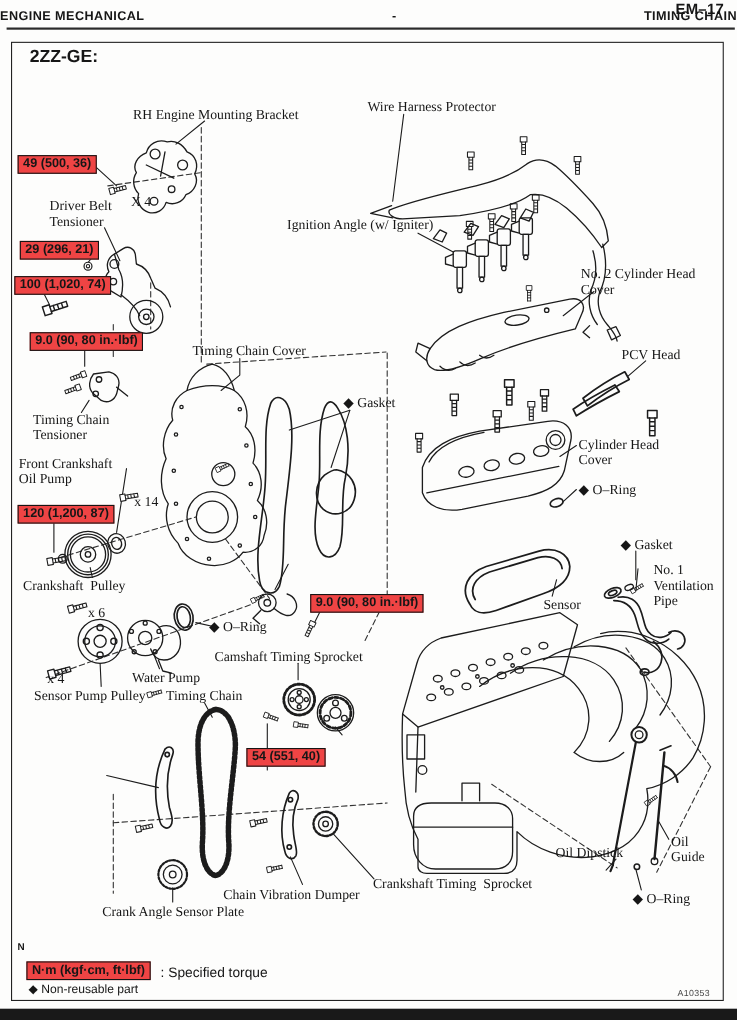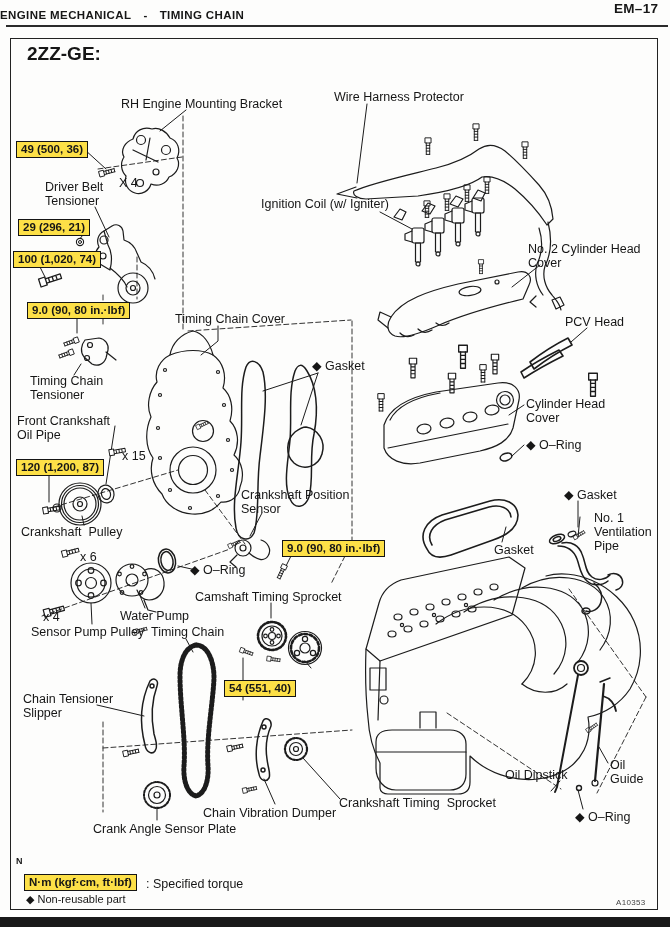--- a/index.html
+++ b/index.html
@@ -1,26 +1,26 @@
 <!DOCTYPE html>
 <html><head>
 <meta charset="utf-8">
 <style>
   html,body{margin:0;padding:0;background:#e8e8e8;}
   .page{position:relative;width:670px;height:927px;background:#fdfdfc;overflow:hidden;
         font-family:"Liberation Sans","DejaVu Sans",sans-serif;color:#161616;}
   .page-num{position:absolute;top:1px;left:614px;font-size:13.5px;font-weight:bold;letter-spacing:.3px;}
-  .header{position:absolute;top:9px;left:0;width:100%;display:flex;justify-content:flex-start;gap:12px;
+  .header{position:absolute;top:9px;left:0;width:100%;display:flex;justify-content:space-between;gap:12px;
           font-size:11.5px;font-weight:bold;letter-spacing:.4px;}
   .header-rule{position:absolute;top:25px;left:6px;width:662px;border-top:2.4px solid #2b2b2b;}
   .fig-border{position:absolute;left:10px;top:38px;width:646px;height:870px;border:1.9px solid #222;}
-  .engine-code{position:absolute;left:27px;top:43px;font-size:19px;font-weight:bold;}
+  .engine-code{position:absolute;left:27px;top:43px;font-size:16px;font-weight:bold;}
   svg.art{position:absolute;left:0;top:0;}
-  .lbl{position:absolute;font-size:12.5px;line-height:1.12;white-space:pre;}
-  .tq{position:absolute;border:1.7px solid #151515;background:#fde047;padding:0 4px;
+  .lbl{position:absolute;font-size:12.5px;line-height:1.12;white-space:pre;font-family:Liberation Serif, serif;}
+  .tq{position:absolute;border:1.7px solid #151515;background:#ef4444;padding:0 4px;
       font-size:11.5px;font-weight:bold;line-height:15px;white-space:nowrap;}
   .legend-n{position:absolute;left:16px;top:856px;font-size:9px;font-weight:bold;}
   .legend-desc{position:absolute;left:146px;top:877px;font-size:12.5px;}
   .legend-nr{position:absolute;left:26px;top:893px;font-size:11px;}
   .fig-code{position:absolute;left:616px;top:898px;font-size:8px;color:#444;letter-spacing:.3px;}
   .bottom-bar{position:absolute;left:0;top:917px;width:670px;height:10px;background:#191919;}
 </style>
 </head>
 <body>
 
@@ -422,51 +422,47 @@
       </g>
 
     </g>
   </svg>
 
   <div class="lbl" style="left:121px;top:97px">RH Engine Mounting Bracket</div>
   <div class="lbl" style="left:334px;top:90px">Wire Harness Protector</div>
   <div class="lbl" style="left:119px;top:176px">X 4</div>
   <div class="lbl" style="left:45px;top:180px">Driver Belt
 Tensioner</div>
-  <div class="lbl" style="left:261px;top:197px">Ignition Coil (w/ Igniter)</div>
+  <div class="lbl" style="left:261px;top:197px">Ignition Angle (w/ Igniter)</div>
   <div class="lbl" style="left:528px;top:242px">No. 2 Cylinder Head
 Cover</div>
   <div class="lbl" style="left:175px;top:312px">Timing Chain Cover</div>
   <div class="lbl" style="left:565px;top:315px">PCV Head</div>
   <div class="lbl" style="left:312px;top:359px">◆ Gasket</div>
   <div class="lbl" style="left:30px;top:374px">Timing Chain
 Tensioner</div>
   <div class="lbl" style="left:526px;top:397px">Cylinder Head
 Cover</div>
   <div class="lbl" style="left:17px;top:414px">Front Crankshaft
-Oil Pipe</div>
+Oil Pump</div>
   <div class="lbl" style="left:526px;top:438px">◆ O–Ring</div>
-  <div class="lbl" style="left:122px;top:449px">x 15</div>
+  <div class="lbl" style="left:122px;top:449px">x 14</div>
   <div class="lbl" style="left:564px;top:488px">◆ Gasket</div>
-  <div class="lbl" style="left:241px;top:488px">Crankshaft Position
-Sensor</div>
   <div class="lbl" style="left:594px;top:511px">No. 1
 Ventilation
 Pipe</div>
   <div class="lbl" style="left:21px;top:525px">Crankshaft  Pulley</div>
-  <div class="lbl" style="left:494px;top:543px">Gasket</div>
+  <div class="lbl" style="left:494px;top:543px">Sensor</div>
   <div class="lbl" style="left:80px;top:550px">x 6</div>
   <div class="lbl" style="left:190px;top:563px">◆ O–Ring</div>
   <div class="lbl" style="left:195px;top:590px">Camshaft Timing Sprocket</div>
   <div class="lbl" style="left:43px;top:610px">x 4</div>
   <div class="lbl" style="left:120px;top:609px">Water Pump</div>
   <div class="lbl" style="left:31px;top:625px">Sensor Pump Pulley</div>
   <div class="lbl" style="left:151px;top:625px">Timing Chain</div>
-  <div class="lbl" style="left:23px;top:692px">Chain Tensioner
-Slipper</div>
   <div class="lbl" style="left:203px;top:806px">Chain Vibration Dumper</div>
   <div class="lbl" style="left:339px;top:796px">Crankshaft Timing  Sprocket</div>
   <div class="lbl" style="left:505px;top:768px">Oil Dipstick</div>
   <div class="lbl" style="left:610px;top:758px">Oil
 Guide</div>
   <div class="lbl" style="left:575px;top:810px">◆ O–Ring</div>
   <div class="lbl" style="left:93px;top:822px">Crank Angle Sensor Plate</div>
 
   <div class="tq" style="left:16px;top:141px">49 (500, 36)</div>
   <div class="tq" style="left:18px;top:219px">29 (296, 21)</div>

